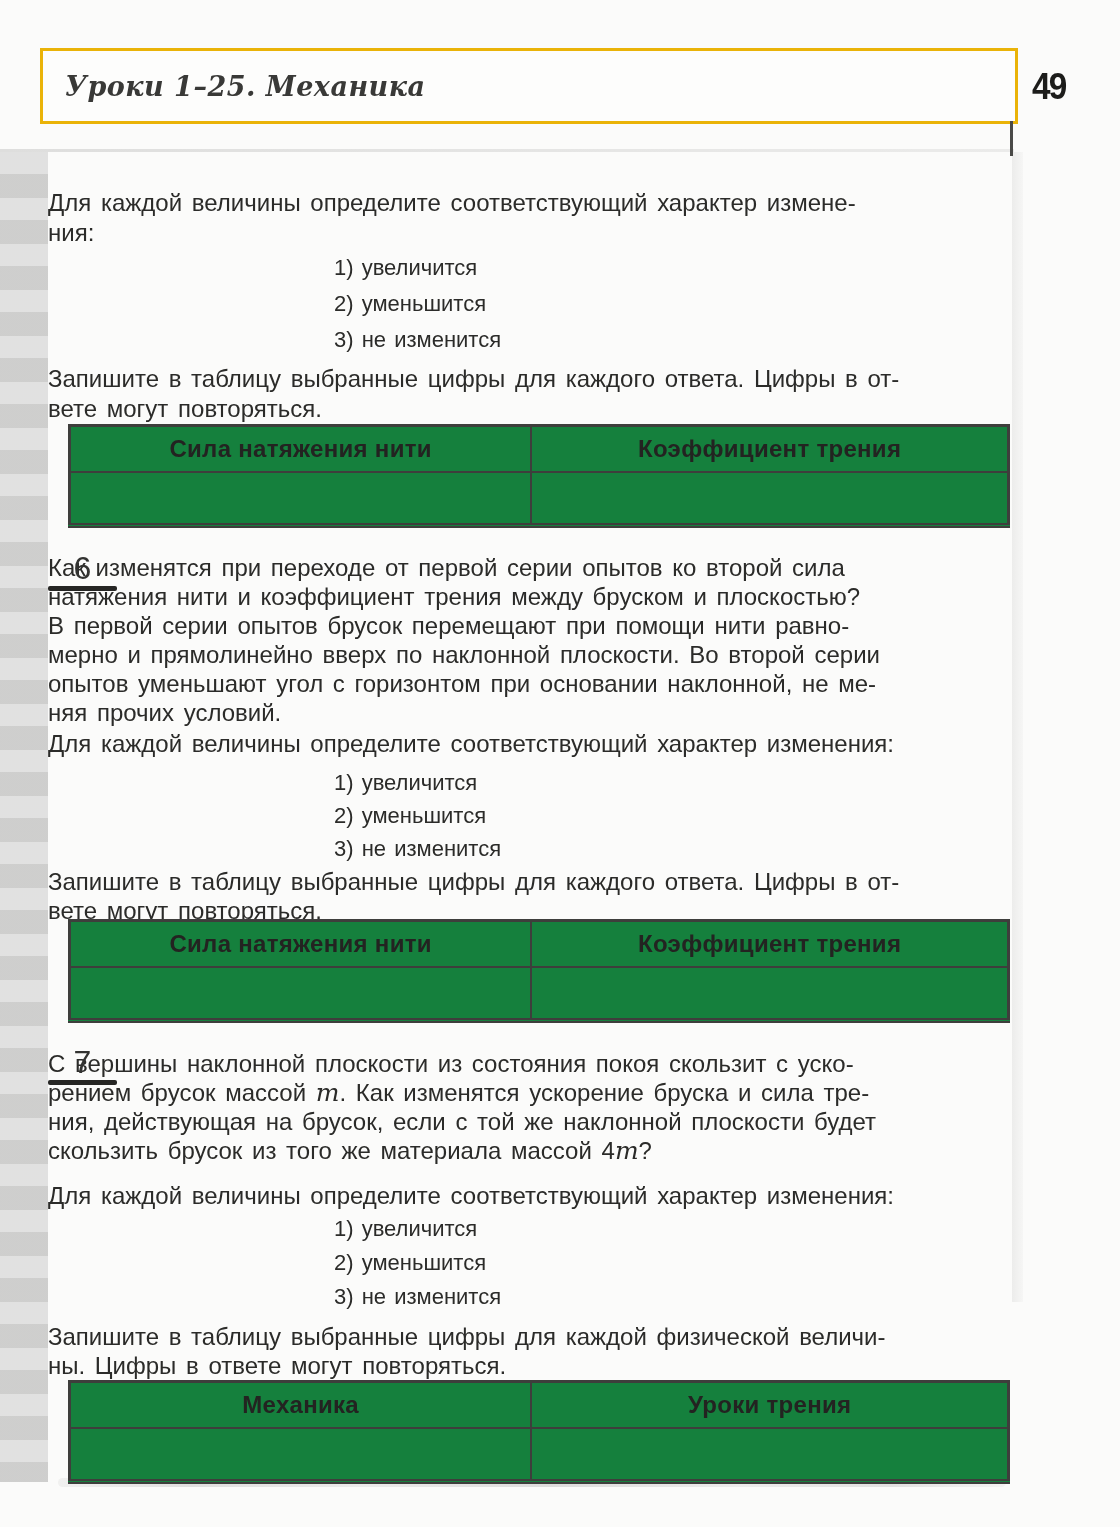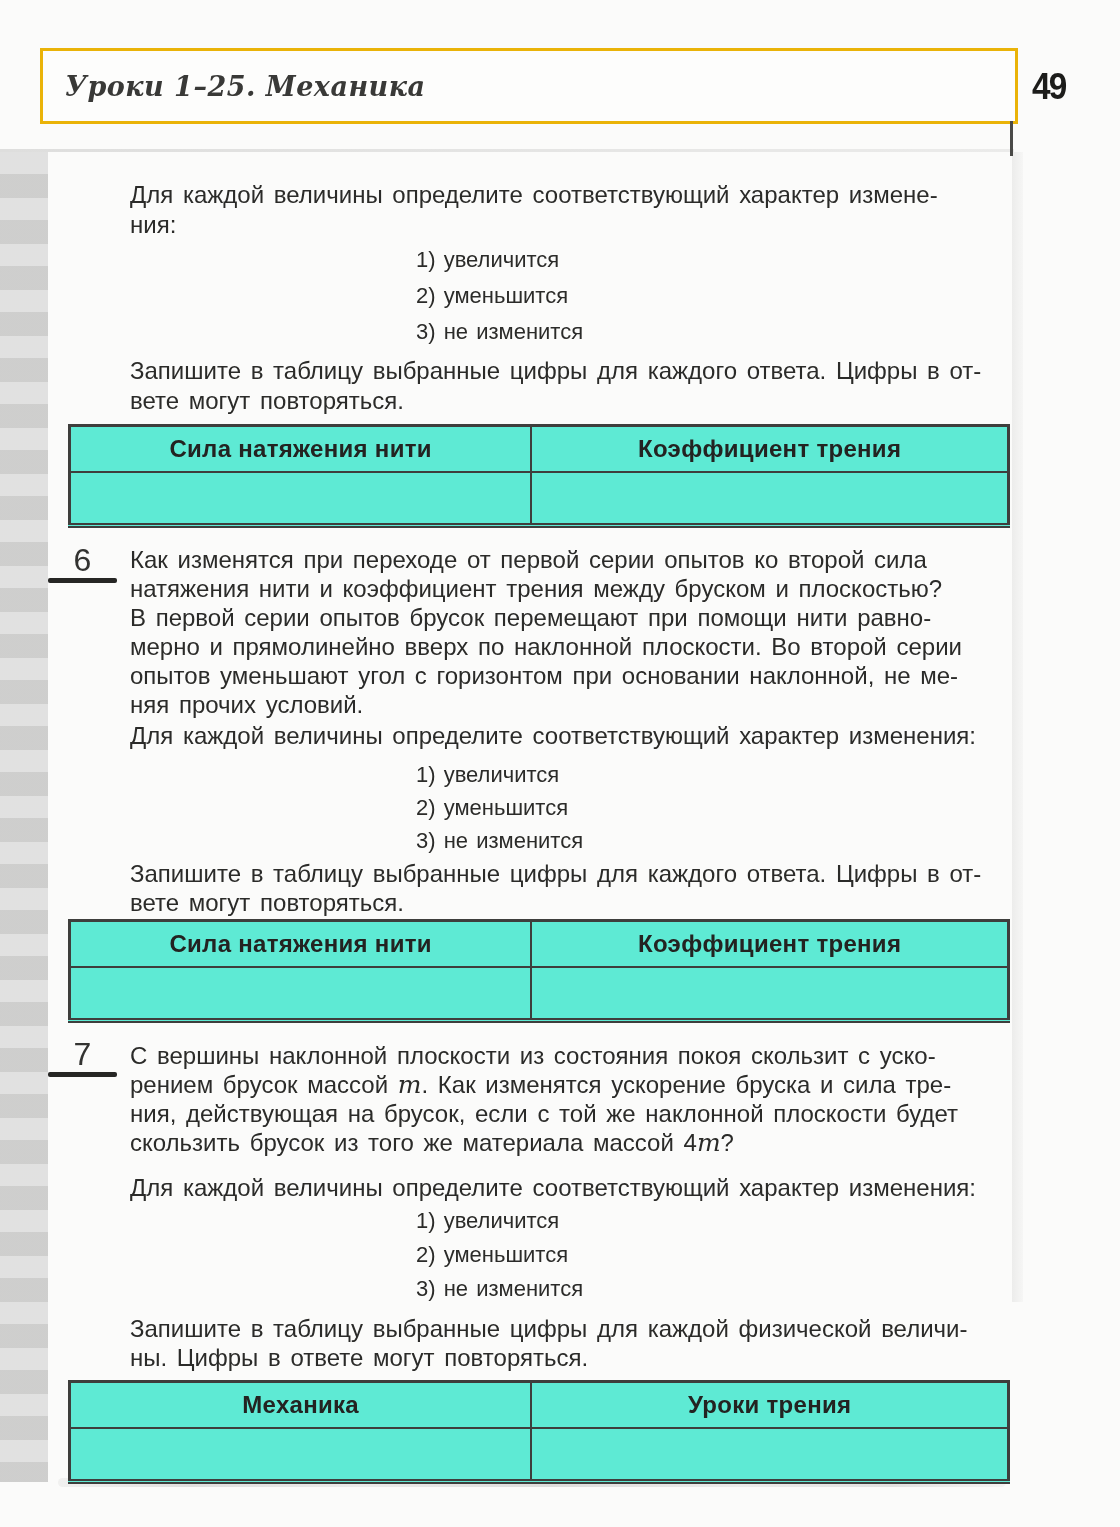--- a/index.html
+++ b/index.html
@@ -36,21 +36,21 @@
     letter-spacing:.5px;
   }
   .header-tail{position:absolute;left:1010px;top:121px;width:3px;height:35px;background:#4a4a48;}
   .page-number{
     position:absolute;left:1032px;top:66px;
     font-size:37px;font-weight:bold;letter-spacing:-2px;color:#1c1c1a;
     transform:scaleX(.9);transform-origin:left top;
   }
 
   
-  .sec{position:absolute;left:48px;width:962px;padding-left:82px;box-sizing:border-box;}
+  .sec{position:absolute;left:48px;width:962px;box-sizing:border-box;margin-top:8px;}
   .para{
     margin:0;white-space:pre-line;text-align:left;
     font-size:24px;line-height:29px;word-spacing:3px;color:#2b2b29;
   }
   .sec-intro{top:180px;}
   .sec-intro .para{line-height:30px;}
   .options{margin:2px 0 0 286px;}
   .option{font-size:22px;word-spacing:2px;}
   .sec-intro .option{line-height:36px;}
   .sec-intro .instr{margin-top:6px;}
@@ -71,21 +71,21 @@
   
   .marker{position:absolute;left:0;top:0;width:69px;}
   .marker-num{text-align:center;font-size:32px;line-height:30px;color:#333331;}
   .marker-line{margin-top:3px;height:5px;background:#262624;border-radius:2px;}
   .sec-p6 .marker{top:2px;}
   .sec-p7 .marker{top:-2px;}
 
   
   .answer-table{
     position:absolute;left:68px;width:942px;table-layout:fixed;
-    border-collapse:collapse;background:#5eead4;
+    border-collapse:collapse;background:#15803d;
     border:3px solid #3e3e3c;border-bottom:5px double #3e3e3c;
   }
   .answer-table th,.answer-table td{border:2px solid #3e3e3c;}
   .answer-table th{
     height:42px;font-size:24px;font-weight:bold;color:#232321;
     letter-spacing:.3px;text-align:center;vertical-align:middle;
   }
   .answer-table th:first-child,.answer-table td:first-child{width:48.7%;}
   .answer-table td{height:48px;}
   .t1{top:424px;}

